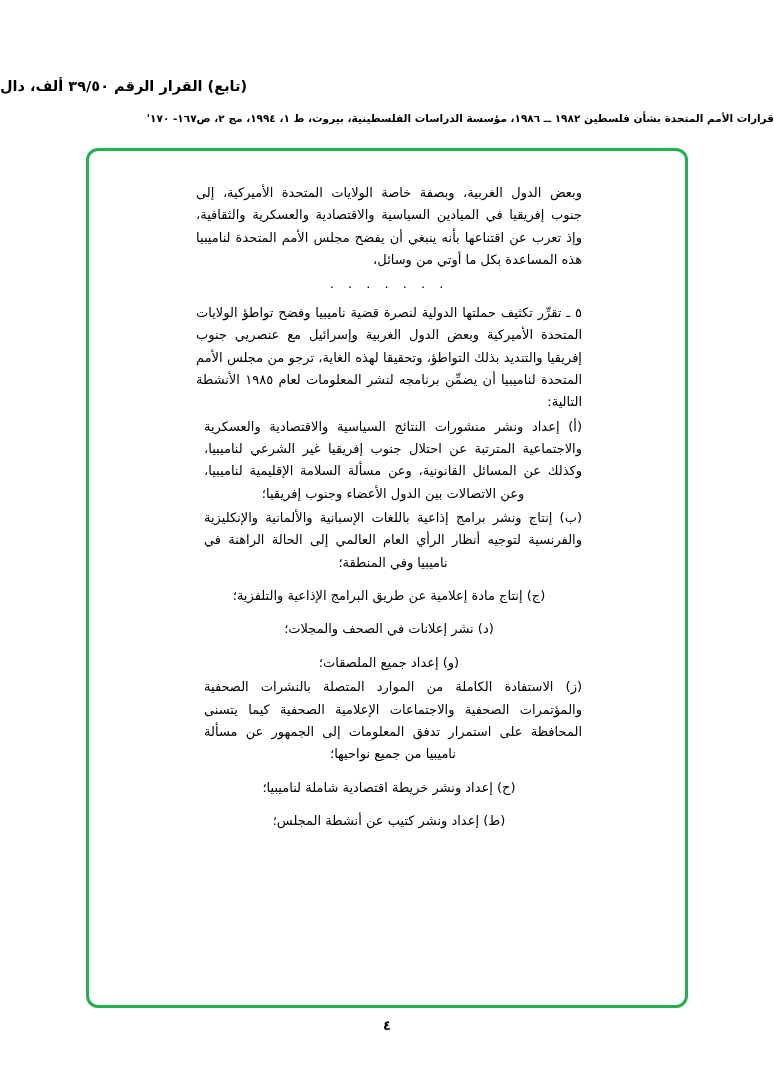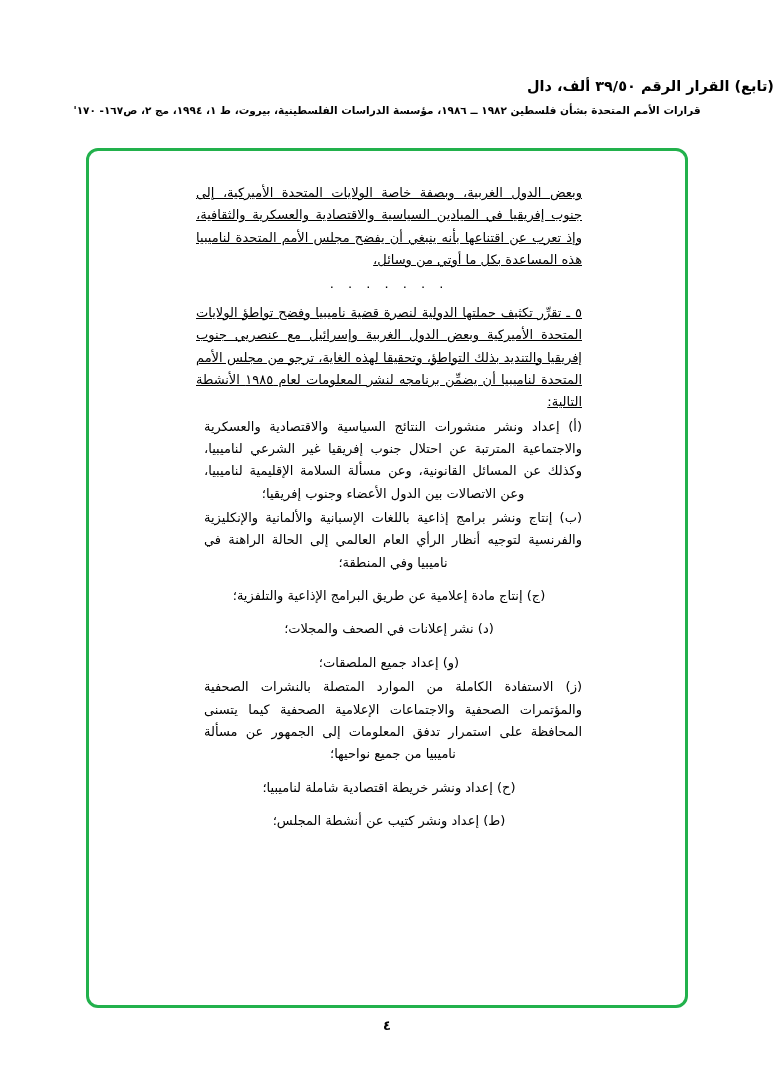--- a/index.html
+++ b/index.html
@@ -19,32 +19,31 @@
     position: absolute;
     inset: 0;
     width: 774px;
     height: 1090px;
   }
   .doc-title {
     position: absolute;
     top: 78px;
     left: 0;
     width: 774px;
-    text-align: right;
+    text-align: left;
     font-size: 14.5px;
     font-weight: bold;
     letter-spacing: 0px;
     direction: rtl;
   }
   .doc-subtitle {
     position: absolute;
-    top: 104px;
+    top: 112px;
     left: 0;
     width: 774px;
-    text-align: center;
     font-size: 10.5px;
     font-weight: bold;
     direction: rtl;
     white-space: nowrap;
   }
   .frame {
     position: absolute;
     top: 148px;
     left: 86px;
     width: 602px;
@@ -61,21 +60,20 @@
     width: 386px;
     direction: rtl;
     text-align: justify;
     font-size: 13px;
     line-height: 1.72;
   }
   .para {
     margin: 0 0 2px 0;
     text-align: justify;
     text-align-last: center;
-    text-decoration: underline;
   }
   .para.just-last-right {
     text-align-last: right;
   }
   .dots {
     text-align: center;
     letter-spacing: 5px;
     font-size: 13px;
     margin: 2px 0 6px 0;
     color: #000;

